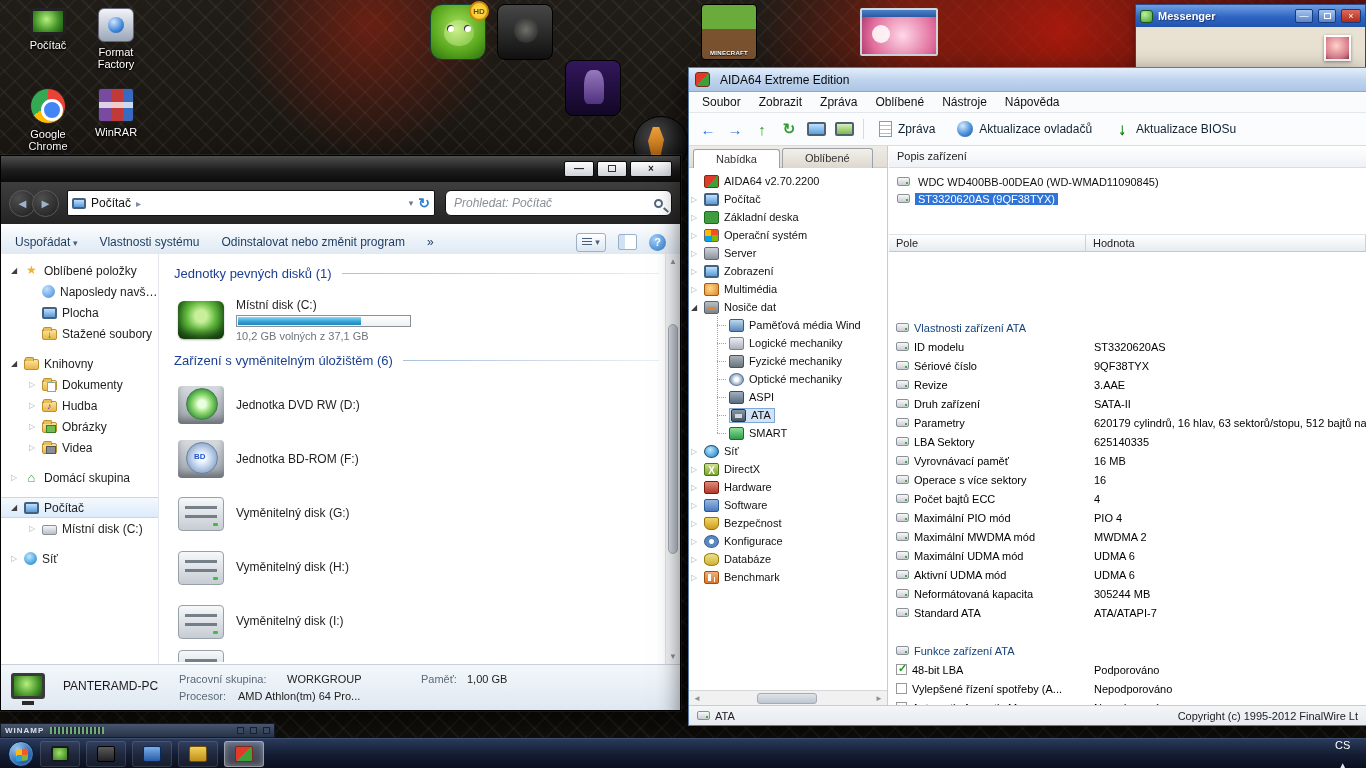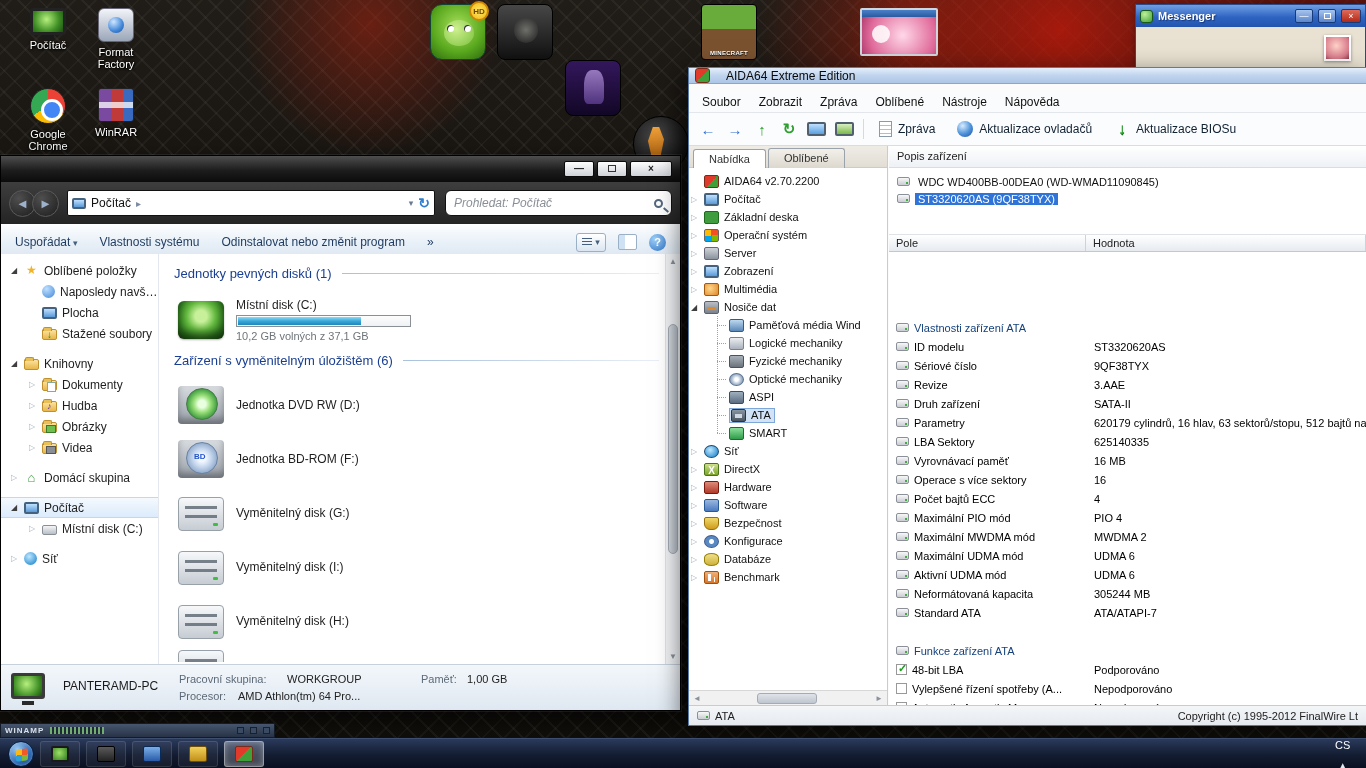--- a/index.html
+++ b/index.html
@@ -170,43 +170,43 @@
   .st-ico{position:absolute;left:10px;top:8px;width:34px;height:26px;border:3px solid #3a3a3a;border-radius:3px;
     background:radial-gradient(circle at 45% 40%, #b6f07e, #3f8f25 65%, #1c4f10);}
   .st-ico::after{content:"";position:absolute;left:8px;bottom:-9px;width:12px;height:4px;background:#2a2a2a;}
   .st-name{position:absolute;left:62px;top:14px;font-size:12px;color:#1a1a1a;}
   .st-l{position:absolute;color:#5c6a78;font-size:11px;}
   .st-v{position:absolute;color:#222;font-size:11px;}
 
   
   .aida{position:absolute;left:688px;top:67px;width:679px;height:659px;z-index:4;border:1px solid #5a7aa8;
     background:#fbfbfb;box-shadow:-6px 8px 24px rgba(0,0,0,.6);}
-  .aida-title{position:absolute;left:0;top:0;right:0;height:16px;
+  .aida-title{position:absolute;left:0;top:0;right:0;height:24px;
     background:linear-gradient(#e3eefb,#c0d4ee 50%,#adc6e6);border-bottom:1px solid #8aa6c8;
-    display:flex;align-items:center;gap:16px;padding:0 6px;color:#0a0a0a;}
+    display:flex;align-items:center;gap:10px;padding:0 6px;color:#0a0a0a;}
   .aida-ico{width:15px;height:15px;border-radius:3px;background:linear-gradient(135deg,#e03a2a 0 50%,#3fa03a 50%);border:1px solid #7a2a1a;}
   .aida-menu{position:absolute;left:0;top:24px;right:0;height:21px;background:#fafbfc;border-bottom:1px solid #e3e6ea;
     display:flex;align-items:center;padding-left:4px;}
   .menu-item{padding:0 9px;color:#111;}
   .aida-tools{position:absolute;left:0;top:45px;right:0;height:33px;background:#fbfcfd;border-bottom:1px solid #d7dde4;
     display:flex;align-items:center;gap:9px;padding:0 10px;}
   .nava{font-size:15px;font-weight:bold;color:#2f6fd0;width:18px;text-align:center;}
   .nava.grn{color:#2fa030;}
   .tmon{width:19px;height:14px;border:2px solid #51606f;border-radius:2px;background:linear-gradient(#bfe0ff,#5aa0e0);}
   .tmon.alt{background:linear-gradient(#d8f0c0,#7ab84a);}
   .tsep{width:1px;height:20px;background:#d5dae0;}
   .tb-btn{display:flex;align-items:center;gap:6px;padding:3px 6px;border-radius:3px;color:#123;white-space:nowrap;}
   .tbi{display:inline-block;width:16px;height:16px;flex:0 0 auto;}
   .tbi-report{width:13px;height:16px;border:1px solid #8a9aa8;background:repeating-linear-gradient(#fff 0 3px,#a8c0d8 3px 4px);}
   .tbi-driver-update{border-radius:50%;background:radial-gradient(circle at 35% 30%,#d8ecff,#4a90d8 55%,#1c4f9c);}
   .tbi-bios-update{position:relative;}
   .tbi-bios-update::after{content:"↓";position:absolute;left:0;right:0;text-align:center;color:#1fa01f;font-weight:bold;font-size:16px;line-height:16px;text-shadow:0 1px 0 #0a5a0a;}
   .aida-left{position:absolute;left:0;top:78px;bottom:20px;width:199px;border-right:1px solid #c6ccd3;background:#fff;}
   .tabs{position:absolute;left:0;top:0;right:0;height:22px;background:linear-gradient(#efece6,#e2ddd4);padding:2px 0 0 4px;border-bottom:1px solid #c6ccd3;}
-  .tab{display:inline-block;height:20px;line-height:19px;padding:0 15px;font-size:11px;color:#333;
+  .tab{display:inline-block;height:20px;line-height:19px;padding:0 22px;font-size:11px;color:#333;
     border:1px solid #9aa2ac;border-bottom:none;border-radius:3px 3px 0 0;background:linear-gradient(#f2f0ea,#ddd8ce);margin-right:2px;}
   .tab.act{background:#fff;position:relative;top:1px;}
   .tree{position:absolute;left:0;top:22px;right:0;bottom:15px;overflow:hidden;padding-top:4px;background:#fff;}
   .tr-row{display:flex;align-items:center;height:18px;gap:5px;font-size:11px;color:#111;white-space:nowrap;}
   .subwrap{position:relative;}
   .subwrap::before{content:"";position:absolute;left:28px;top:0;bottom:9px;border-left:1px dotted #9aa2aa;}
   .subwrap .tr-row{padding-left:40px;position:relative;}
   .subwrap .tr-row::before{content:"";position:absolute;left:28px;top:9px;width:9px;border-top:1px dotted #9aa2aa;}
   .tr-sel{display:flex;align-items:center;gap:5px;background:#d2e3f8;border:1px solid #7da7d9;padding:0 3px 0 1px;}
   .ti{display:inline-block;width:15px;height:13px;border-radius:2px;flex:0 0 auto;position:relative;}
@@ -492,27 +492,27 @@
           </div>
           <div class="drive">
             <div class="dico dico-removable"></div>
             <div class="dinfo">
               <span class="dlbl">Vyměnitelný disk (G:)</span>
             </div>
           </div>
           <div class="drive">
             <div class="dico dico-removable"></div>
             <div class="dinfo">
-              <span class="dlbl">Vyměnitelný disk (I:)</span>
+              <span class="dlbl">Vyměnitelný disk (H:)</span>
             </div>
           </div>
           <div class="drive">
             <div class="dico dico-removable"></div>
             <div class="dinfo">
-              <span class="dlbl">Vyměnitelný disk (H:)</span>
+              <span class="dlbl">Vyměnitelný disk (I:)</span>
             </div>
           </div>
           <div class="drive partial">
             <div class="dico dico-removable"></div>
             <div class="dinfo">
               <span class="dlbl"></span>
             </div>
           </div>
         </div>
       <div class="ex-vsb">

